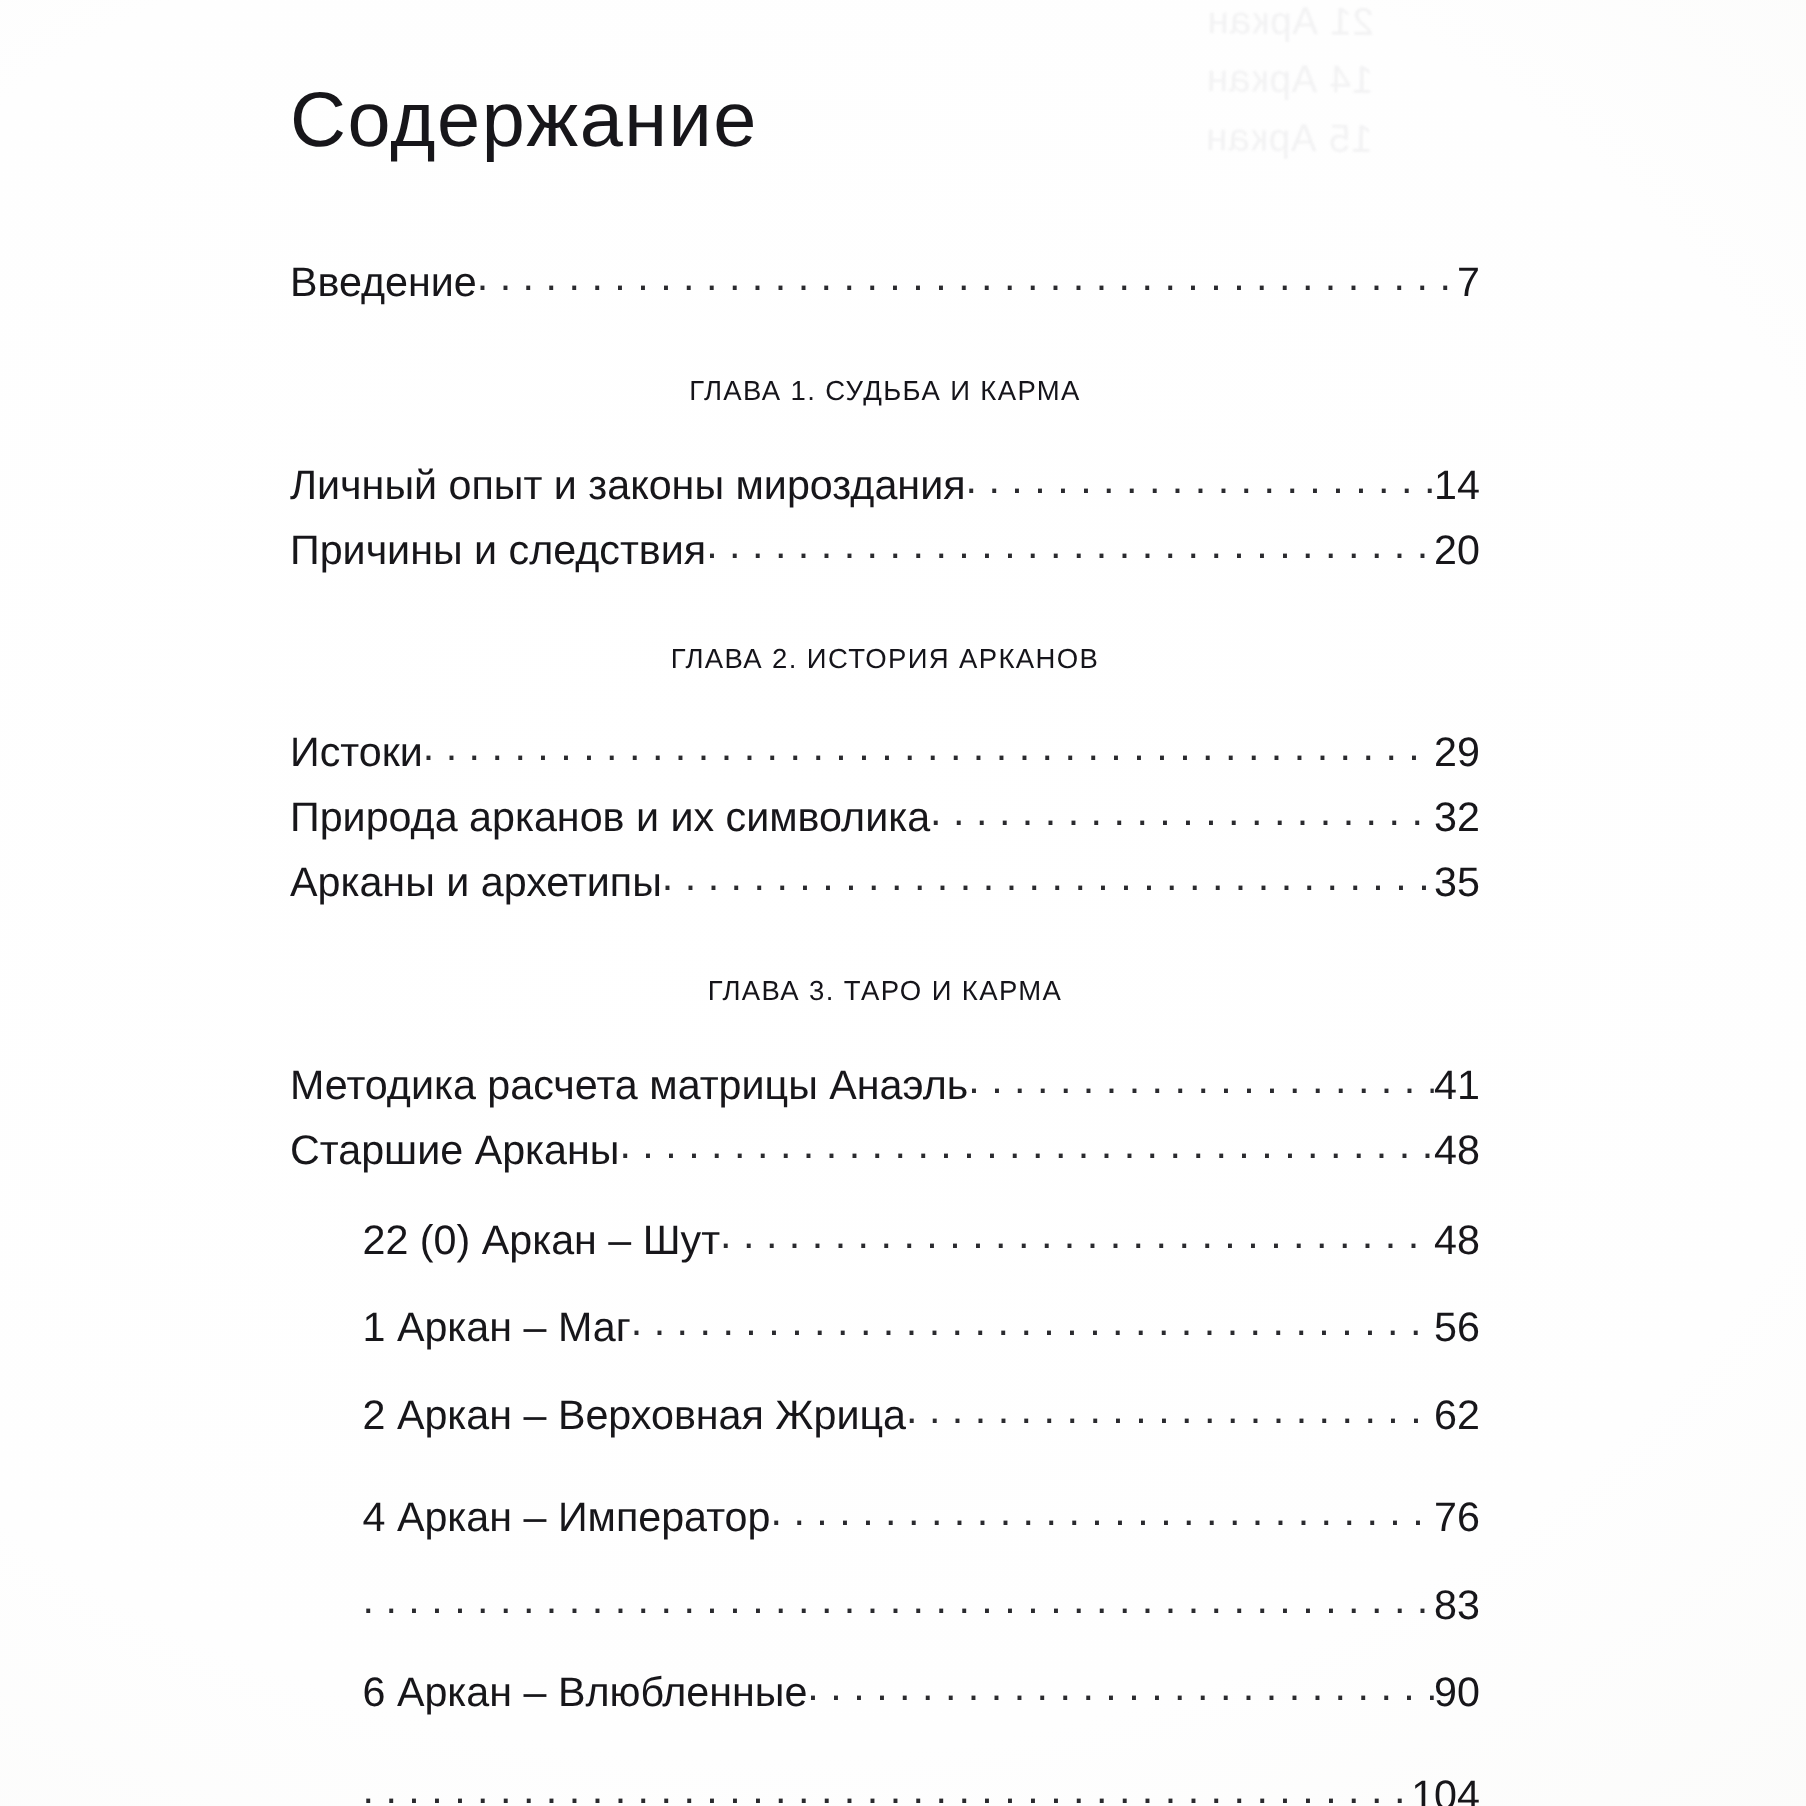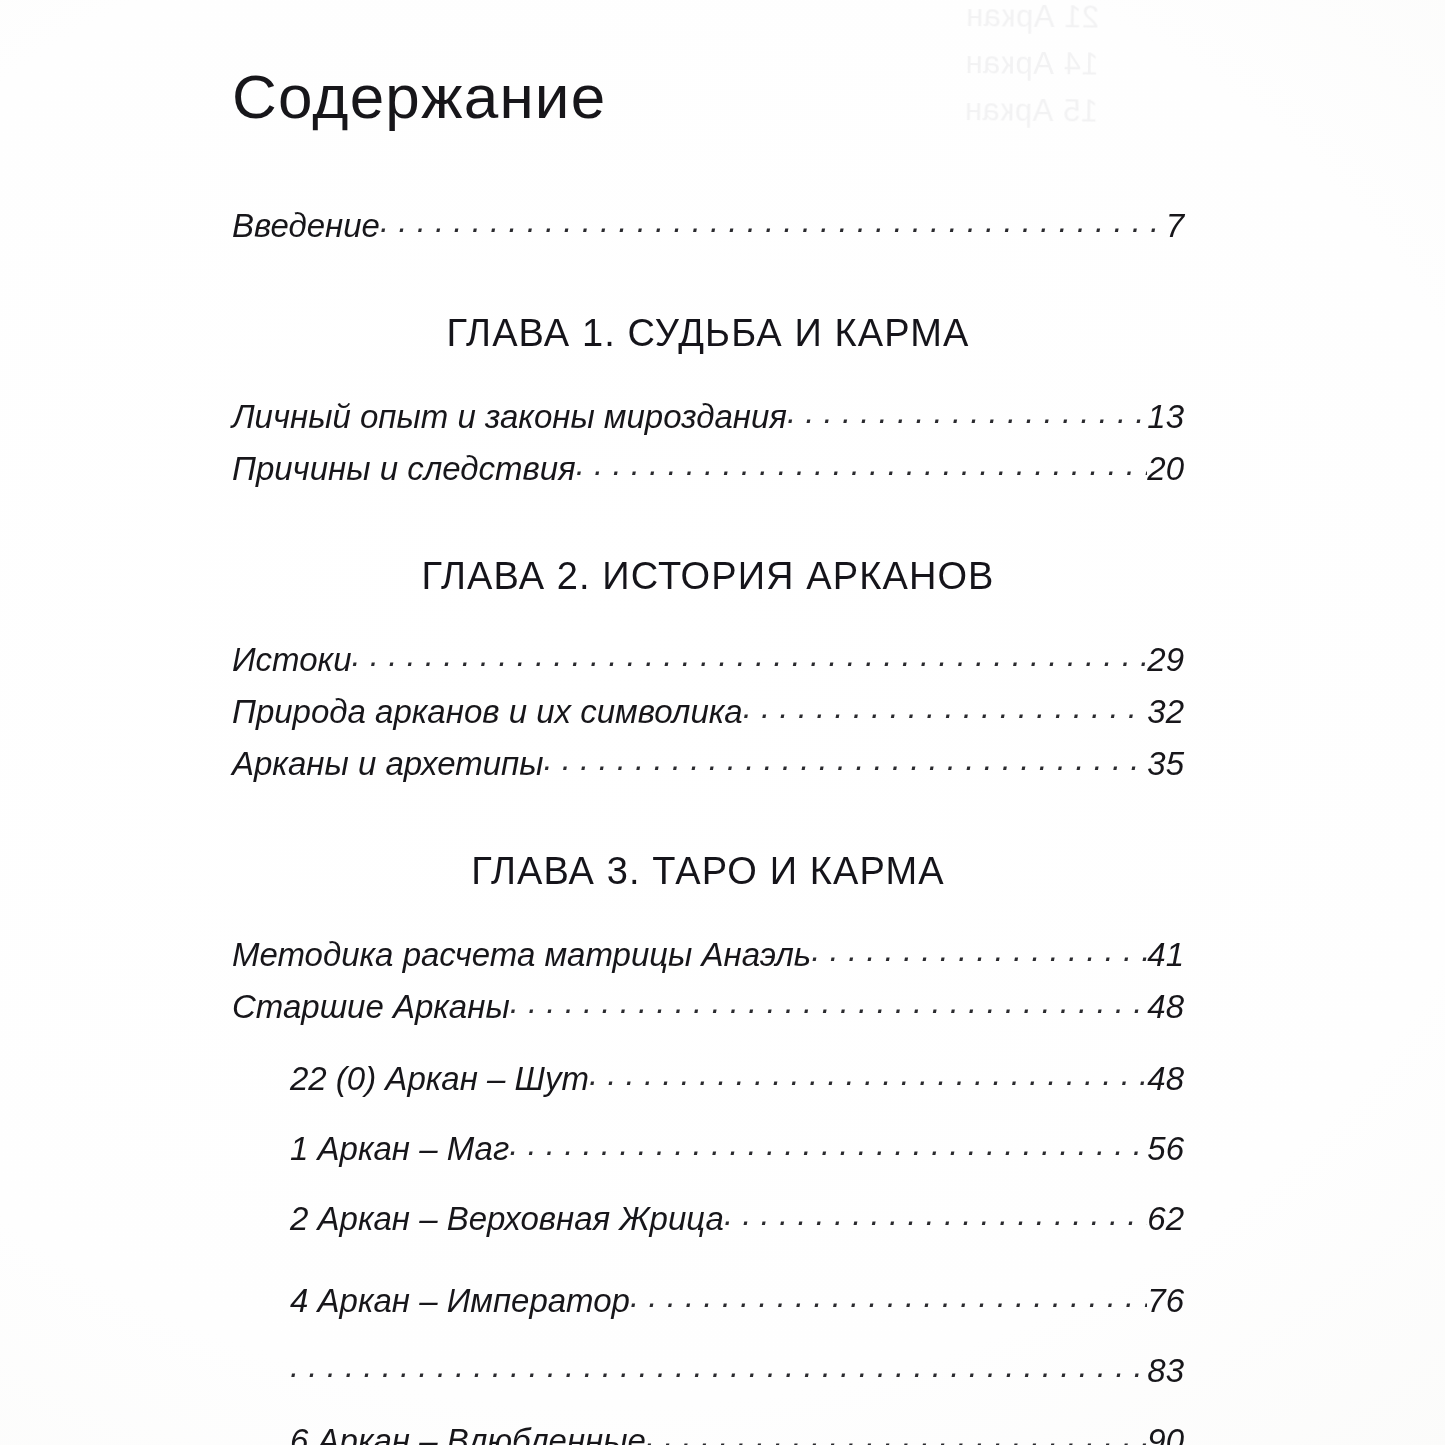--- a/index.html
+++ b/index.html
@@ -57,37 +57,35 @@
     color: #17161a;
     letter-spacing: 1.2px;
     margin: 0;
     padding-top: 62px;
     line-height: 1.12;
   }
 
   
   .chapter-heading {
     text-align: center;
-    font-size: 38px;
+    font-size: 22px;
     font-weight: 400;
     color: #15141a;
     letter-spacing: 1.1px;
     white-space: nowrap;
-    margin-top: 12px;
   }
 
   
   .toc-entry {
     display: flex;
     align-items: baseline;
     font-size: 33px;
     color: #17161a;
     line-height: 1;
     white-space: nowrap;
-    font-style: italic;
   }
   .toc-entry.indent {
     padding-left: 58px;
     margin-top: 20px;
   }
   .entry-label {
     flex: 0 0 auto;
   }
   .entry-leader {
     flex: 1 1 auto;
@@ -141,21 +139,21 @@
           <span class="entry-label">Введение</span>
           <span class="entry-leader"></span>
           <span class="entry-page">7</span>
         </div>
         <div class="gap-before-chapter"></div>
         <div class="chapter-heading">ГЛАВА 1. СУДЬБА И КАРМА</div>
         <div class="gap-after-chapter"></div>
         <div class="toc-entry">
           <span class="entry-label">Личный опыт и законы мироздания</span>
           <span class="entry-leader"></span>
-          <span class="entry-page">13</span>
+          <span class="entry-page">14</span>
         </div>
         <div class="entry-gap"></div>
         <div class="toc-entry">
           <span class="entry-label">Причины и следствия</span>
           <span class="entry-leader"></span>
           <span class="entry-page">20</span>
         </div>
         <div class="gap-before-chapter"></div>
         <div class="chapter-heading">ГЛАВА 2. ИСТОРИЯ АРКАНОВ</div>
         <div class="gap-after-chapter"></div>

